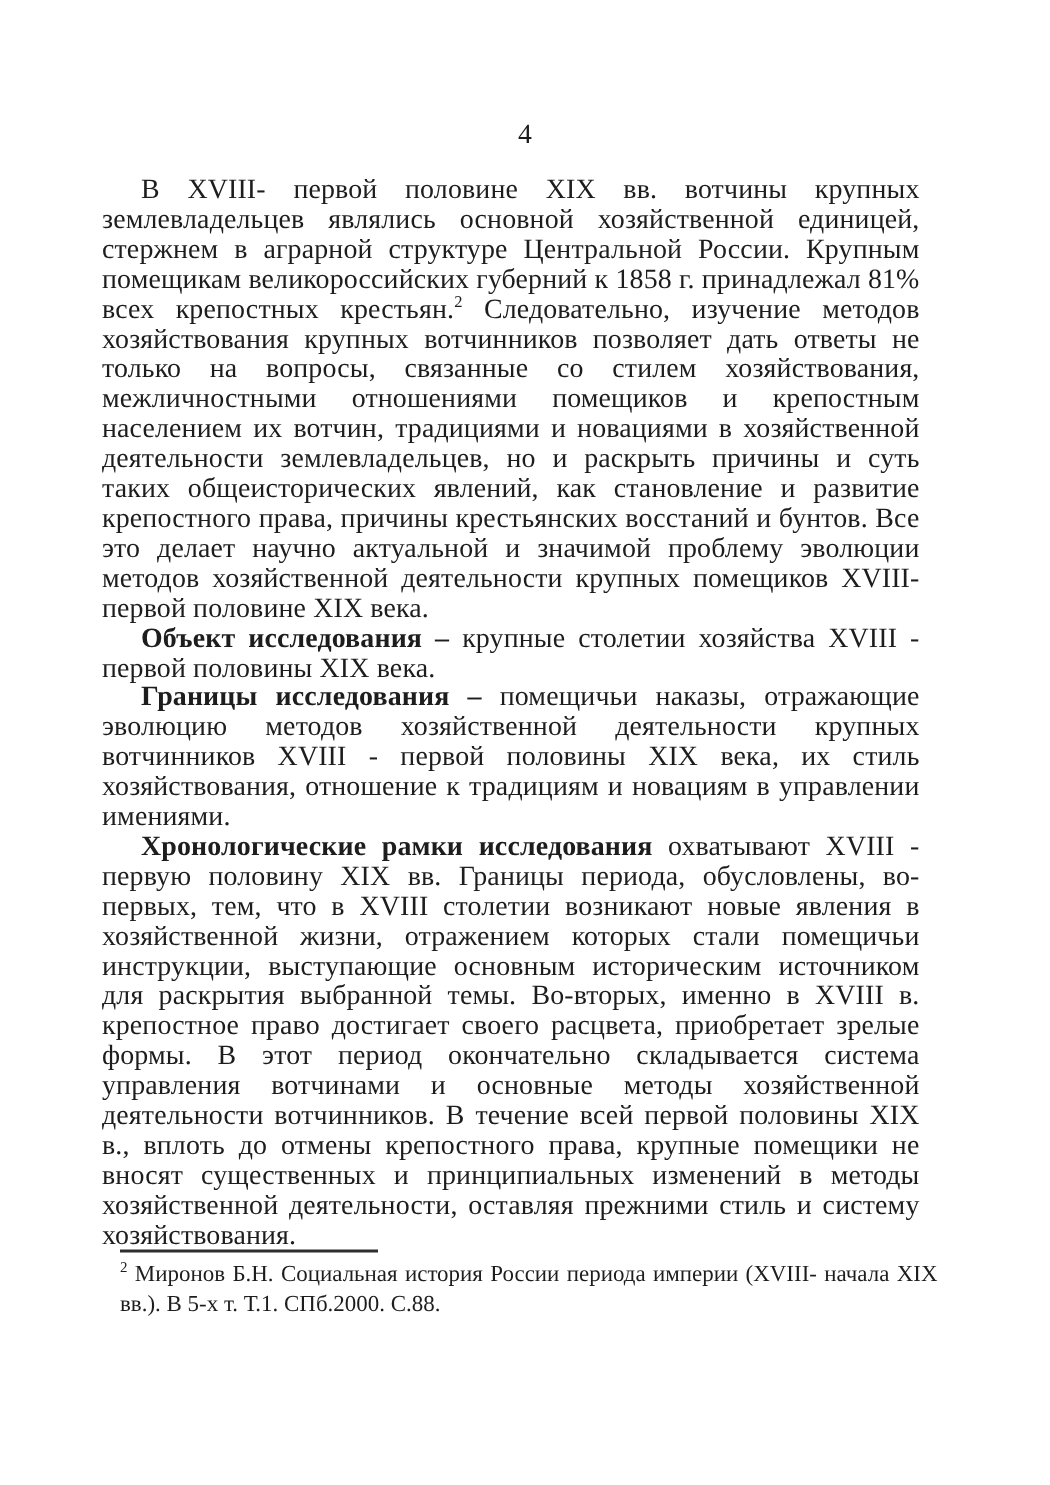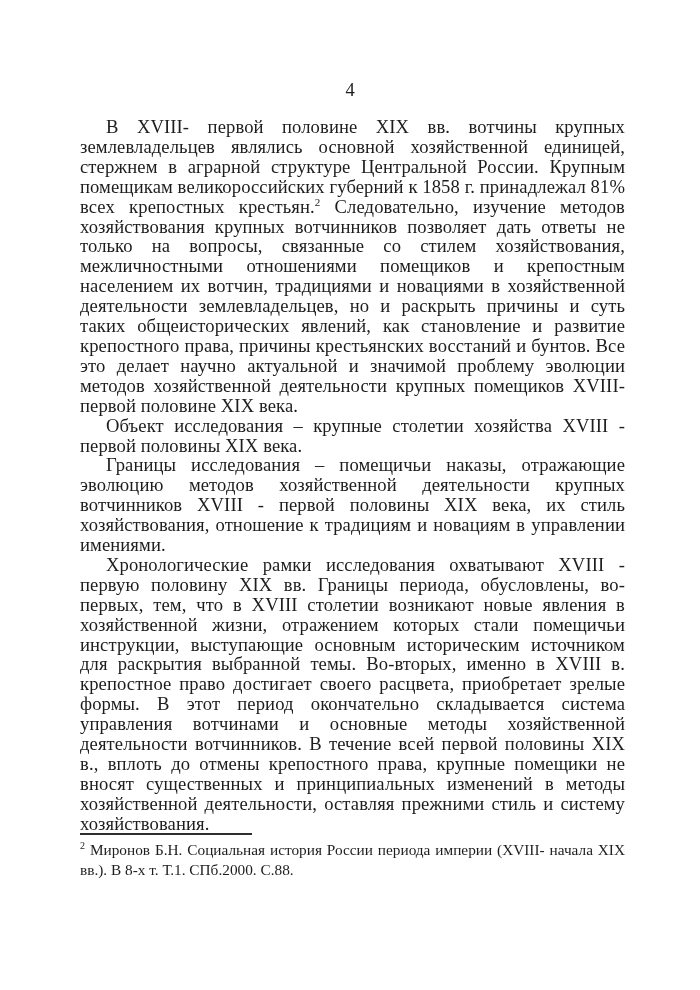--- a/index.html
+++ b/index.html
@@ -25,35 +25,35 @@
     position: absolute;
     top: 80px;
     left: 0;
     width: 700px;
     text-align: center;
     font-size: 18.5px;
     line-height: 20px;
   }
   .body-text {
     position: absolute;
-    left: 80px;
+    left: 68px;
     top: 117px;
     width: 545px;
     font-size: 18.6px;
     line-height: 19.9px;
     text-align: justify;
     letter-spacing: 0.1px;
   }
   .body-text p {
     margin: 0;
     padding: 0;
     text-indent: 26px;
   }
   .body-text b {
-    font-weight: normal;
+    font-weight: bold;
   }
   sup.fn-ref {
     font-size: 11px;
     line-height: 0;
     vertical-align: super;
   }
   .footnote-area {
     position: absolute;
     left: 80px;
     top: 833px;
@@ -83,16 +83,16 @@
 
   <div class="body-text" id="document-body">
       <p><span>В XVIII- первой половине XIX вв. вотчины крупных землевладельцев являлись основной хозяйственной единицей, стержнем в аграрной структуре Центральной России. Крупным помещикам великороссийских губерний к 1858 г. принадлежал 81% всех крепостных крестьян.</span><sup class="fn-ref">2</sup><span> Следовательно, изучение методов хозяйствования крупных вотчинников позволяет дать ответы не только на вопросы, связанные со стилем хозяйствования, межличностными отношениями помещиков и крепостным населением их вотчин, традициями и новациями в хозяйственной деятельности землевладельцев, но и раскрыть причины и суть таких общеисторических явлений, как становление и развитие крепостного права, причины крестьянских восстаний и бунтов. Все это делает научно актуальной и значимой проблему эволюции методов хозяйственной деятельности крупных помещиков XVIII- первой половине XIX века.</span></p>
       <p><b>Объект исследования –</b><span> крупные столетии хозяйства XVIII - первой половины XIX века.</span></p>
       <p><b>Границы исследования –</b><span> помещичьи наказы, отражающие эволюцию методов хозяйственной деятельности крупных вотчинников XVIII - первой половины XIX века, их стиль хозяйствования, отношение к традициям и новациям в управлении имениями.</span></p>
       <p><b>Хронологические рамки исследования</b><span> охватывают XVIII - первую половину XIX вв. Границы периода, обусловлены, во-первых, тем, что в XVIII столетии возникают новые явления в хозяйственной жизни, отражением которых стали помещичьи инструкции, выступающие основным историческим источником для раскрытия выбранной темы. Во-вторых, именно в XVIII в. крепостное право достигает своего расцвета, приобретает зрелые формы. В этот период окончательно складывается система управления вотчинами и основные методы хозяйственной деятельности вотчинников. В течение всей первой половины XIX в., вплоть до отмены крепостного права, крупные помещики не вносят существенных и принципиальных изменений в методы хозяйственной деятельности, оставляя прежними стиль и систему хозяйствования.</span></p>
     </div>
 
   <div class="footnote-area">
     <div class="fn-rule"></div>
-    <p class="fn-text"><sup class="fn-ref">2</sup><span> Миронов Б.Н. Социальная история России периода империи (XVIII- начала XIX вв.). В 8-х т. Т.1. СПб.2000. С.88.</span></p>
+    <p class="fn-text"><sup class="fn-ref">2</sup><span> Миронов Б.Н. Социальная история России периода империи (XVIII- начала XIX вв.). В 5-х т. Т.1. СПб.2000. С.88.</span></p>
   </div>
 
 </div>
 
 </body></html>

